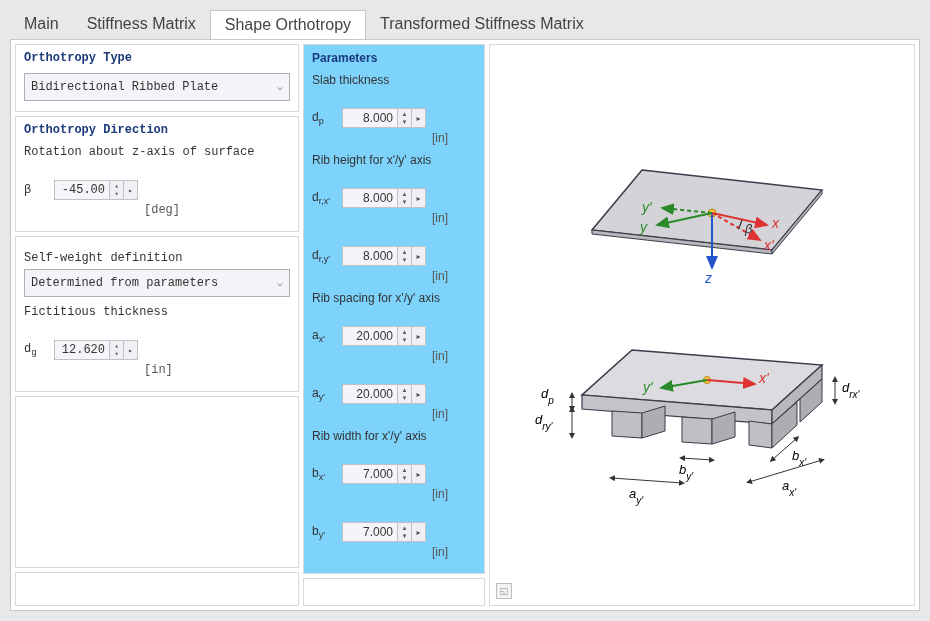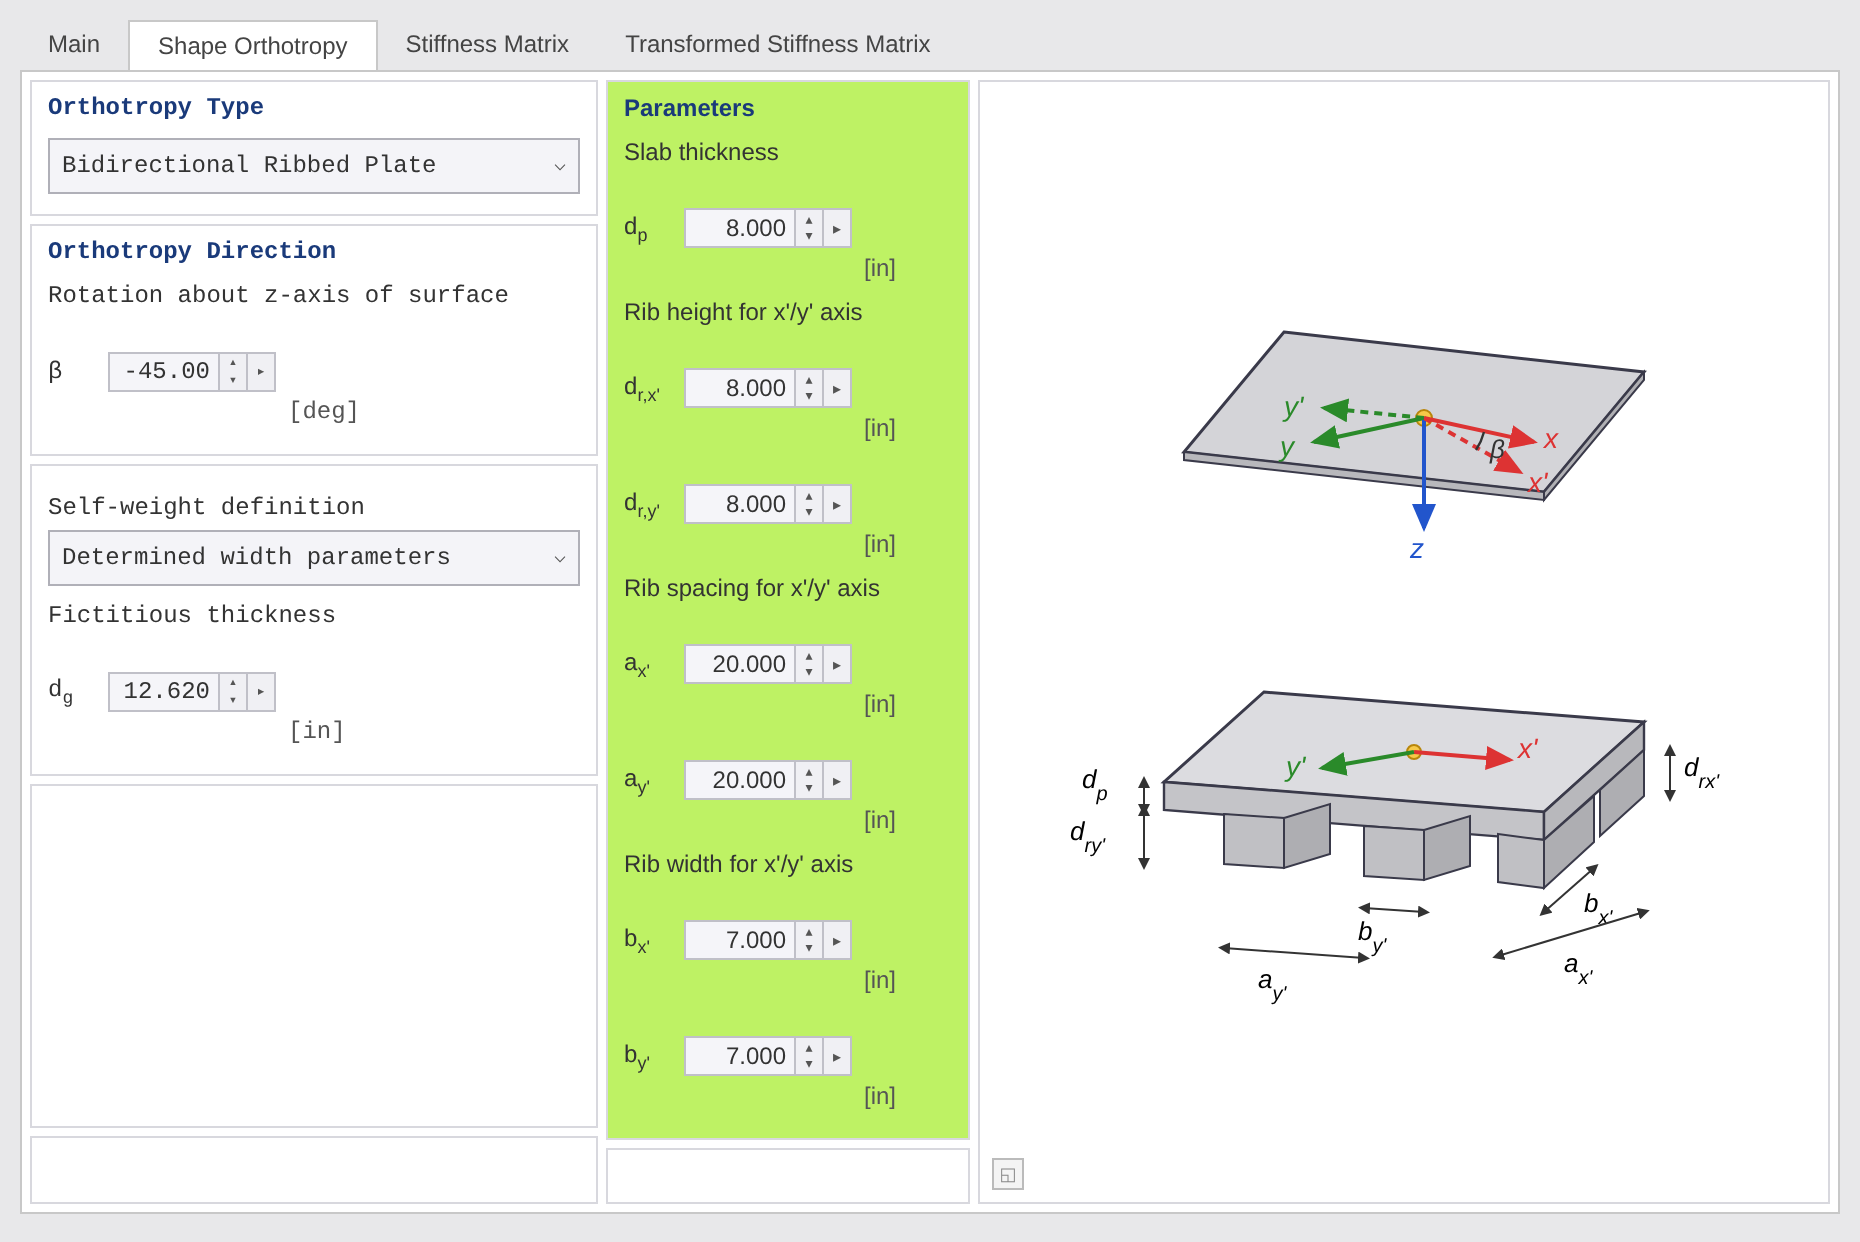--- a/index.html
+++ b/index.html
@@ -17,21 +17,21 @@
   }
   .tabs {
     display: flex;
     gap: 0;
     margin-bottom: 0;
   }
   .tab {
     padding: 5px 14px;
     background: #e8e8ea;
     cursor: pointer;
-    font-size: 12px;
+    font-size: 16px;
     color: #444;
   }
   .tab.active {
     background: #fff;
     border-top: 1px solid #c8c8c8;
     border-left: 1px solid #c8c8c8;
     border-right: 1px solid #c8c8c8;
   }
   .page {
     background: #fff;
@@ -149,21 +149,21 @@
     margin-top: 40px;
   }
   .left-blank {
     flex: 1;
     border: 1px solid #d8d8de;
     background: #fff;
   }
   .mid-params {
     flex: 1;
     border: 1px solid #d8d8de;
-    background: #bef264;
+    background: #7dd3fc;
     padding: 6px 8px 10px 8px;
   }
   .bottom-bar {
     height: 34px;
     border: 1px solid #d8d8de;
     background: #fff;
   }
   .preview {
     flex: 1;
     border: 1px solid #d8d8de;
@@ -193,22 +193,22 @@
     font-family: "Segoe UI", Tahoma, sans-serif;
     font-style: italic;
   }
 </style>
 </head>
 <body>
 
 <div class="window">
   <div class="tabs">
     <div class="tab">Main</div>
+    <div class="tab">Stiffness Matrix</div>
     <div class="tab active">Shape Orthotropy</div>
-    <div class="tab">Stiffness Matrix</div>
     <div class="tab">Transformed Stiffness Matrix</div>
   </div>
 
   <div class="page">
 
     <div class="col-left">
       <div class="groupbox">
         <div class="group-title">Orthotropy Type</div>
         <div class="select">
           <span>Bidirectional Ribbed Plate</span>
@@ -226,21 +226,21 @@
             <div class="spinner-ctrl">▴<br>▾</div>
             <div class="spinner-arrow">▸</div>
           </div>
           <div class="unit">[deg]</div>
         </div>
       </div>
 
       <div class="groupbox">
         <div class="group-label">Self-weight definition</div>
         <div class="select">
-          <span>Determined width parameters</span>
+          <span>Determined from parameters</span>
           <span class="select-chevron">⌵</span>
         </div>
         <div class="group-label">Fictitious thickness</div>
         <div class="row">
           <div class="sym"><span>d</span><sub>g</sub></div>
           <div class="spinner">
             <div class="spinner-input">12.620</div>
             <div class="spinner-ctrl">▴<br>▾</div>
             <div class="spinner-arrow">▸</div>
           </div>

